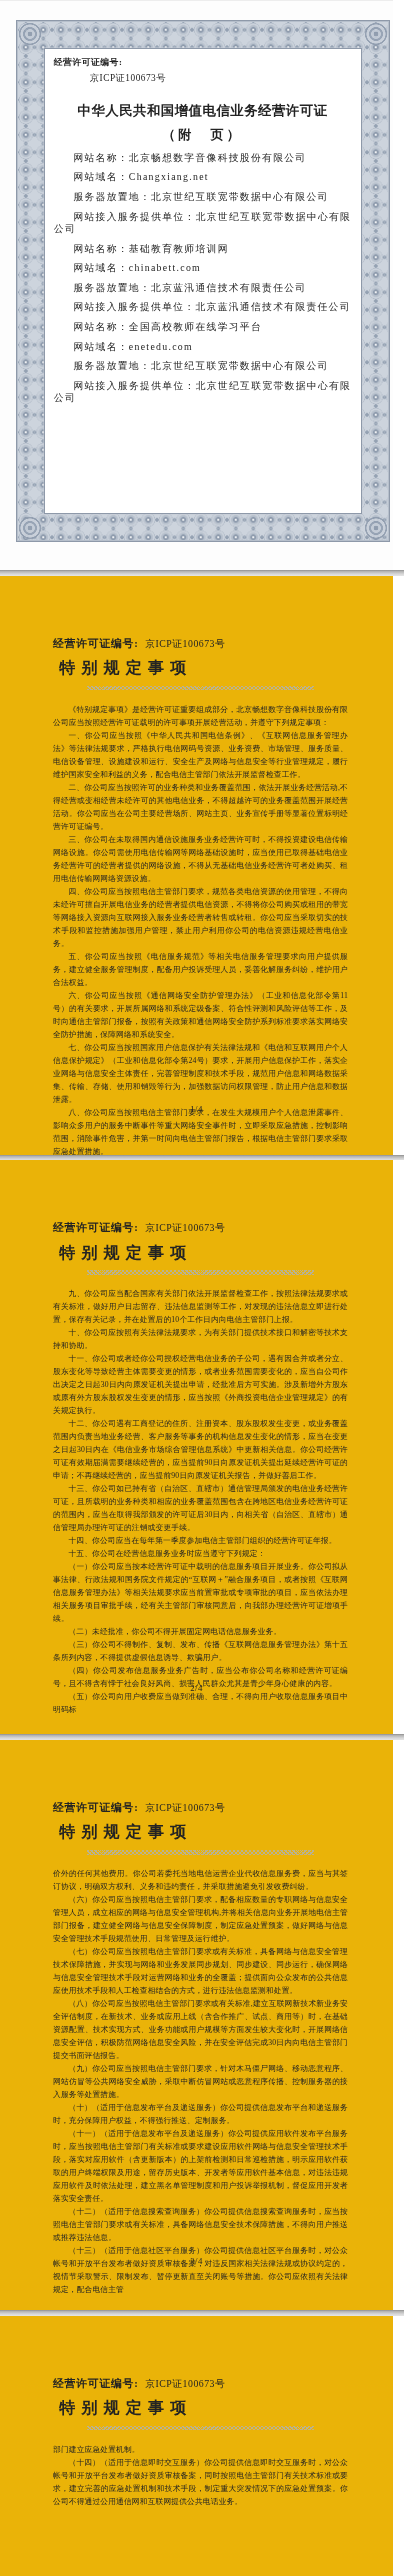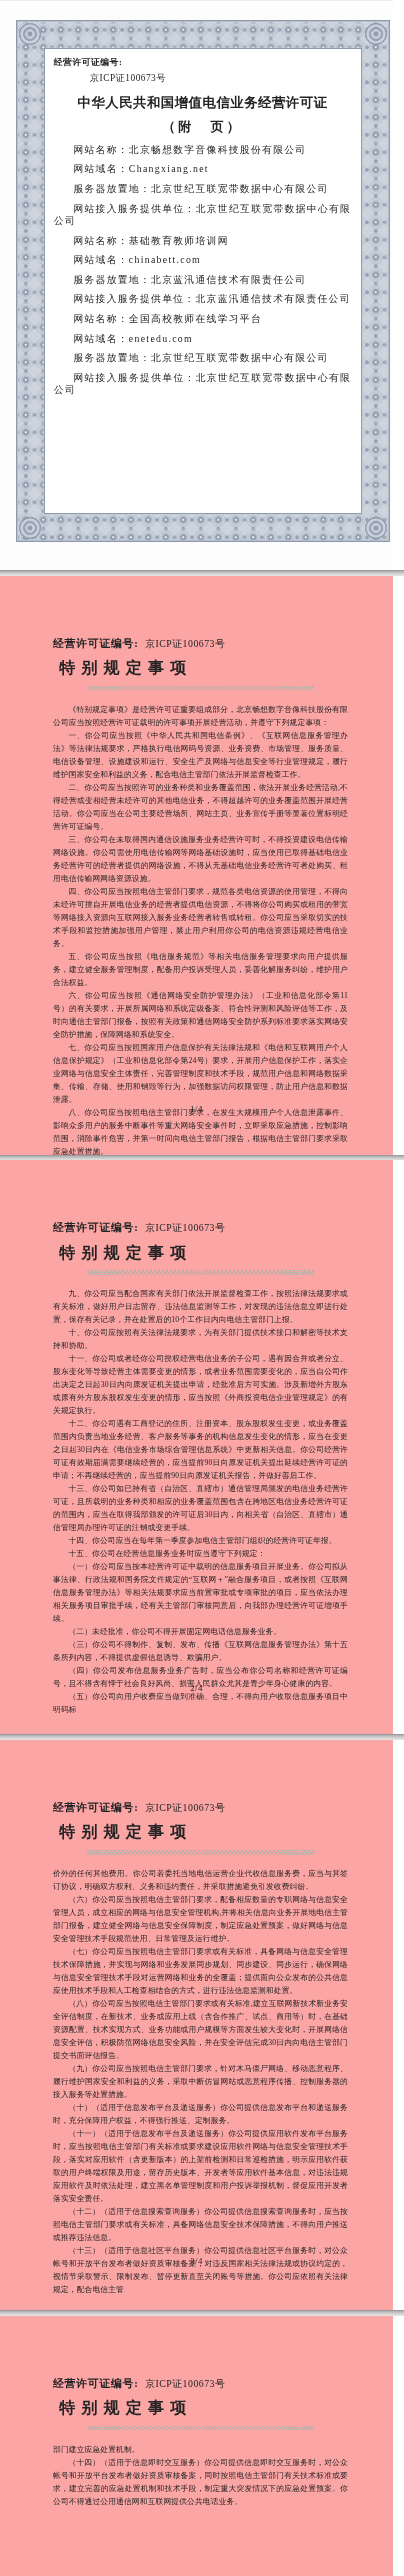--- a/index.html
+++ b/index.html
@@ -4,21 +4,21 @@
 <style>
   html,body{margin:0;padding:0;background:#ffffff;}
   #canvas{
     position:relative;width:405px;height:2873px;margin:0;
     font-family:"Liberation Serif","DejaVu Serif",serif;
     color:#232323;background:#fff;overflow:hidden;
   }
   .page{position:relative;width:393px;box-sizing:border-box;}
   .p1{height:570px;background:#fdfdfd;border-top:1.5px solid #ededed;}
   .page-gap{height:5.7px;background:linear-gradient(180deg,#8f8f8f 0px,#b5b5b5 1.5px,#d8d8d8 4.1px,#e3e3e3 5.7px);}
-  .prov{background:#fca5a5;}
+  .prov{background:#eab308;}
   .p2{height:579px;} .p3{height:574px;} .p4{height:570px;} .p5{height:557px;}
 
   
   .cert-frame{
     position:absolute;left:15.5px;top:18.5px;width:374px;height:522px;box-sizing:border-box;
     border:0.5px solid #8e99a9;
     background-color:#cdd4dd;
     background-image:
       radial-gradient(circle at 8.8px 8.8px, rgba(255,255,255,.85) 1px, transparent 1.5px),
       radial-gradient(circle at 8.8px 8.8px, #8d9aac 2.6px, transparent 3.1px),
@@ -39,21 +39,21 @@
     position:absolute;width:28px;height:28px;border-radius:50%;
     background:
       radial-gradient(circle, #8d9aac 2.1px, #c3cbd6 2.6px 4.6px, #93a0b2 5.2px 6.7px, #c9d0da 7.2px 9.3px, #8f9cae 9.8px 10.8px, transparent 11.3px);
     opacity:.9;
   }
   .c-tl{left:-1px;top:-1px;} .c-tr{right:-1px;top:-1px;}
   .c-bl{left:-1px;bottom:-1px;} .c-br{right:-1px;bottom:-1px;}
 
   .lic-label{margin:0;font-size:8.8px;font-weight:bold;letter-spacing:0.5px;}
   .lic-no{margin:3.1px 0 0 36px;font-size:9.3px;letter-spacing:0.5px;}
-  .cert-title{margin:9px 0 0;text-align:center;font-size:13.4px;font-weight:bold;letter-spacing:0.5px;}
+  .cert-title{margin:17px 0 0;text-align:center;font-size:13.4px;font-weight:bold;letter-spacing:0.5px;}
   .cert-sub{margin:5.2px 0 0;text-align:center;font-size:13px;font-weight:bold;letter-spacing:3.1px;}
   .cert-intro{margin:24px 0 0;font-size:9.8px;letter-spacing:1.3px;line-height:15px;text-indent:2em;text-align:justify;}
   .cert-items{margin-top:8.2px;}
   .item-p{margin:0 0 7.2px;font-size:9.8px;letter-spacing:1.3px;line-height:12.4px;text-indent:2em;text-align:justify;}
 
   
   .prov{padding:61px 45px 0 53px;}
   .prov-head{margin:0;font-size:10.3px;}
   .prov-head .lbl{font-weight:bold;letter-spacing:0.8px;font-size:10.8px;}
   .prov-head .num{font-size:9.8px;letter-spacing:0.5px;margin-left:4.1px;}
@@ -162,21 +162,21 @@
       <span class="num">京ICP证100673号</span>
     </p>
     <h1 class="prov-title">特别规定事项</h1>
     <div class="rule"></div>
     <div class="prov-body">
       <p class="body-p no-indent">价外的任何其他费用。你公司若委托当地电信运营企业代收信息服务费，应当与其签订协议，明确双方权利、义务和违约责任，并采取措施避免引发收费纠纷。</p>
       <div>
           <p class="body-p">（六）你公司应当按照电信主管部门要求，配备相应数量的专职网络与信息安全管理人员，成立相应的网络与信息安全管理机构,并将相关信息向业务开展地电信主管部门报备，建立健全网络与信息安全保障制度，制定应急处置预案，做好网络与信息安全管理技术手段规范使用、日常管理及运行维护。</p>
           <p class="body-p">（七）你公司应当按照电信主管部门要求或有关标准，具备网络与信息安全管理技术保障措施，并实现与网络和业务发展同步规划、同步建设、同步运行，确保网络与信息安全管理技术手段对运营网络和业务的全覆盖；提供面向公众发布的公共信息应使用技术手段和人工检查相结合的方式，进行违法信息监测和处置。</p>
           <p class="body-p">（八）你公司应当按照电信主管部门要求或有关标准,建立互联网新技术新业务安全评估制度，在新技术、业务或应用上线（含合作推广、试点、商用等）时，在基础资源配置、技术实现方式、业务功能或用户规模等方面发生较大变化时，开展网络信息安全评估，积极防范网络信息安全风险，并在安全评估完成30日内向电信主管部门提交书面评估报告。</p>
-          <p class="body-p">（九）你公司应当按照电信主管部门要求，针对木马僵尸网络、移动恶意程序、履行维护国家安全和利益的义务，采取中断仿冒网站或恶意程序传播、控制服务器的接入服务等处置措施。</p>
+          <p class="body-p">（九）你公司应当按照电信主管部门要求，针对木马僵尸网络、移动恶意程序、网站仿冒等公共网络安全威胁，采取中断仿冒网站或恶意程序传播、控制服务器的接入服务等处置措施。</p>
           <p class="body-p">（十）（适用于信息发布平台及递送服务）你公司提供信息发布平台和递送服务时，充分保障用户权益，不得强行推送、定制服务。</p>
           <p class="body-p">（十一）（适用于信息发布平台及递送服务）你公司提供应用软件发布平台服务时，应当按照电信主管部门有关标准或要求建设应用软件网络与信息安全管理技术手段，落实对应用软件（含更新版本）的上架前检测和日常巡检措施，明示应用软件获取的用户终端权限及用途，留存历史版本、开发者等应用软件基本信息，对违法违规应用软件及时依法处理，建立黑名单管理制度和用户投诉举报机制，督促应用开发者落实安全责任。</p>
           <p class="body-p">（十二）（适用于信息搜索查询服务）你公司提供信息搜索查询服务时，应当按照电信主管部门要求或有关标准，具备网络信息安全技术保障措施，不得向用户推送或推荐违法信息。</p>
           <p class="body-p">（十三）（适用于信息社区平台服务）你公司提供信息社区平台服务时，对公众帐号和开放平台发布者做好资质审核备案，对违反国家相关法律法规或协议约定的，视情节采取警示、限制发布、暂停更新直至关闭账号等措施。你公司应依照有关法律规定，配合电信主管</p>
         </div>
     </div>
     <p class="pnum">3/4</p>
   </section>
 
   <div class="page-gap"></div>

